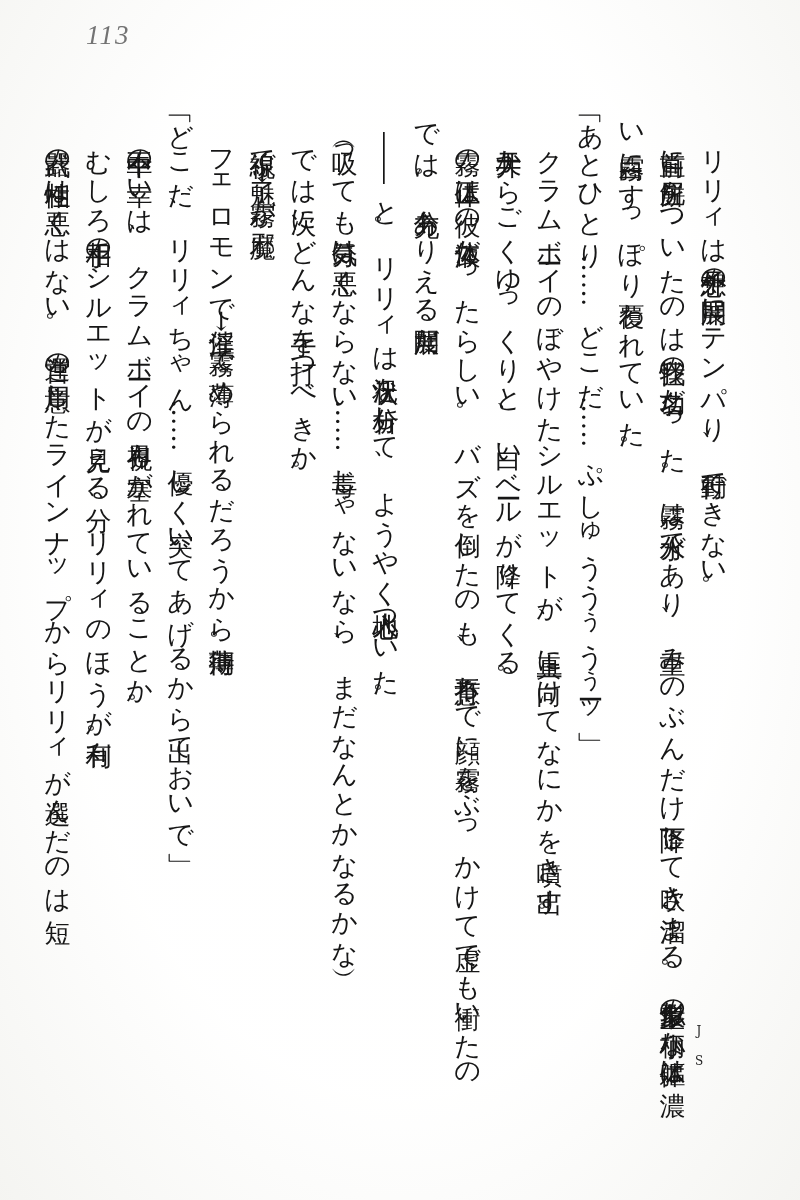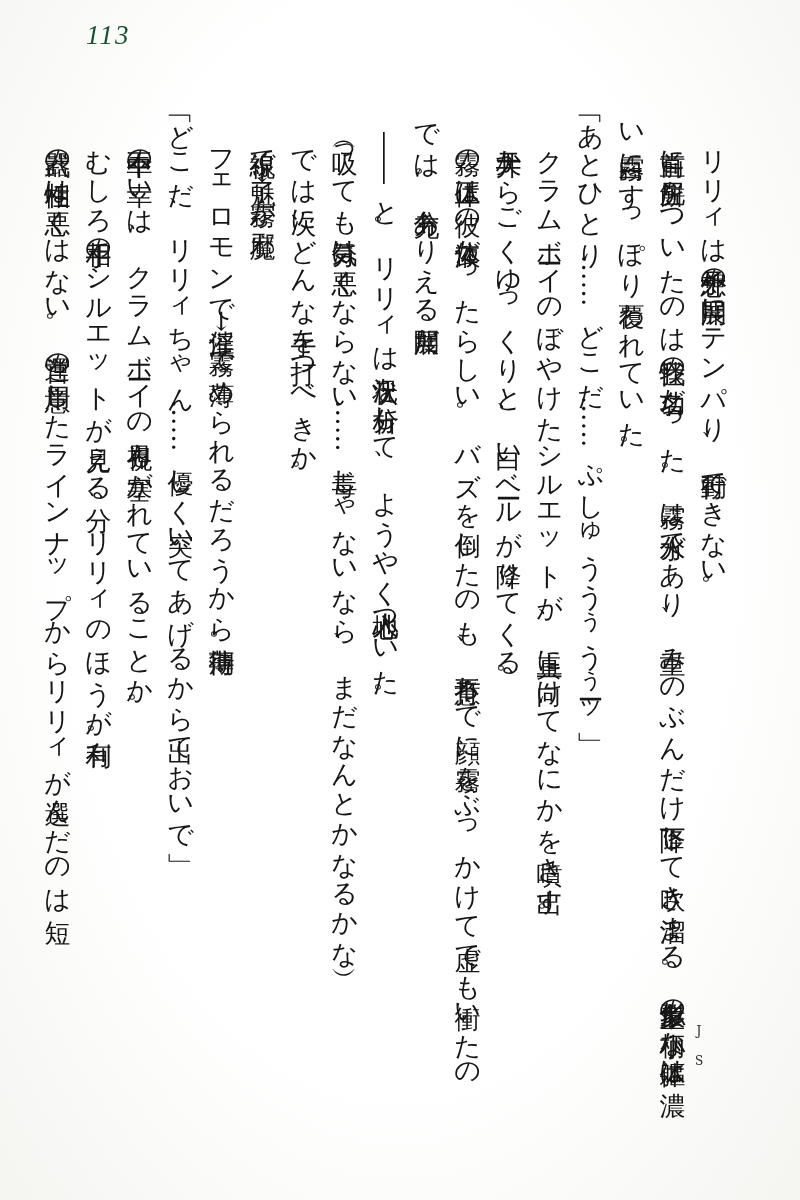--- a/index.html
+++ b/index.html
@@ -22,21 +22,21 @@
     background: radial-gradient(ellipse at 50% 45%, rgba(255,255,255,0.9) 60%, rgba(238,238,234,0.55) 100%);
   }
   .page-number {
     position: absolute;
     top: 20px;
     left: 86px;
     font-family: "Liberation Serif", serif;
     font-style: italic;
     font-size: 27px;
     letter-spacing: 2px;
-    color: #14532d;
+    color: #737373;
   }
   .text-block {
     position: absolute;
     top: 106px;
     right: 66px;
     width: 700px;
     height: 992px;
     writing-mode: vertical-rl;
     -webkit-writing-mode: vertical-rl;
     text-orientation: mixed;

